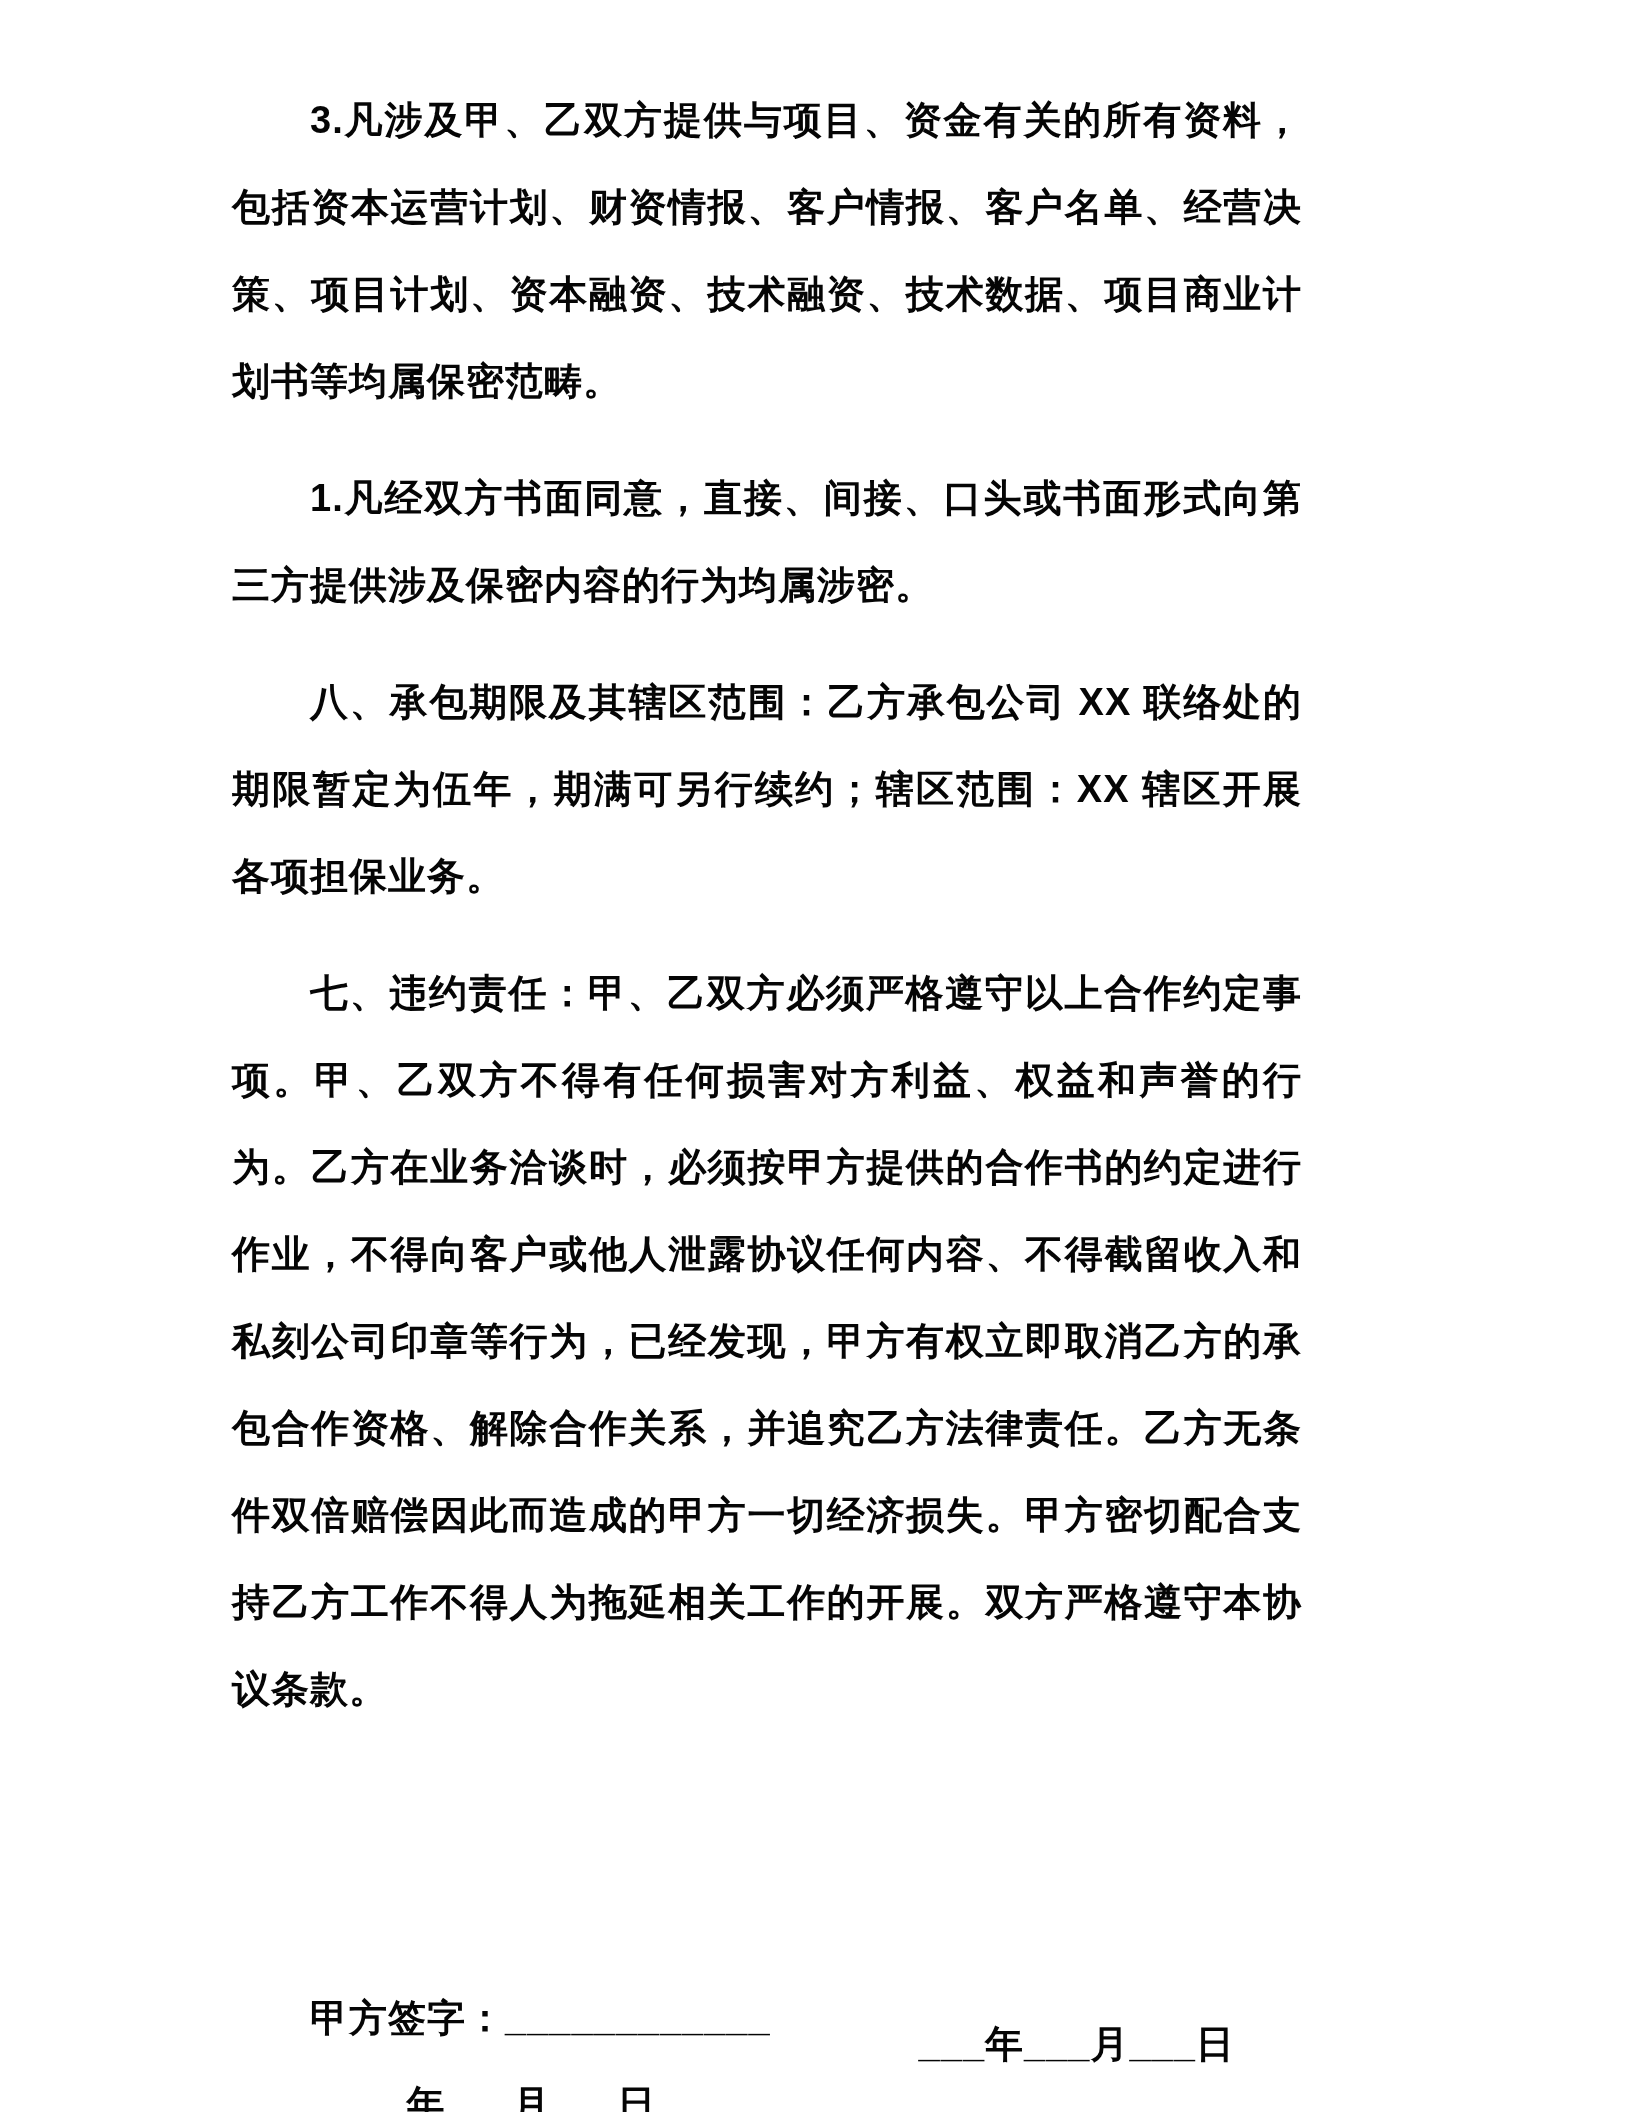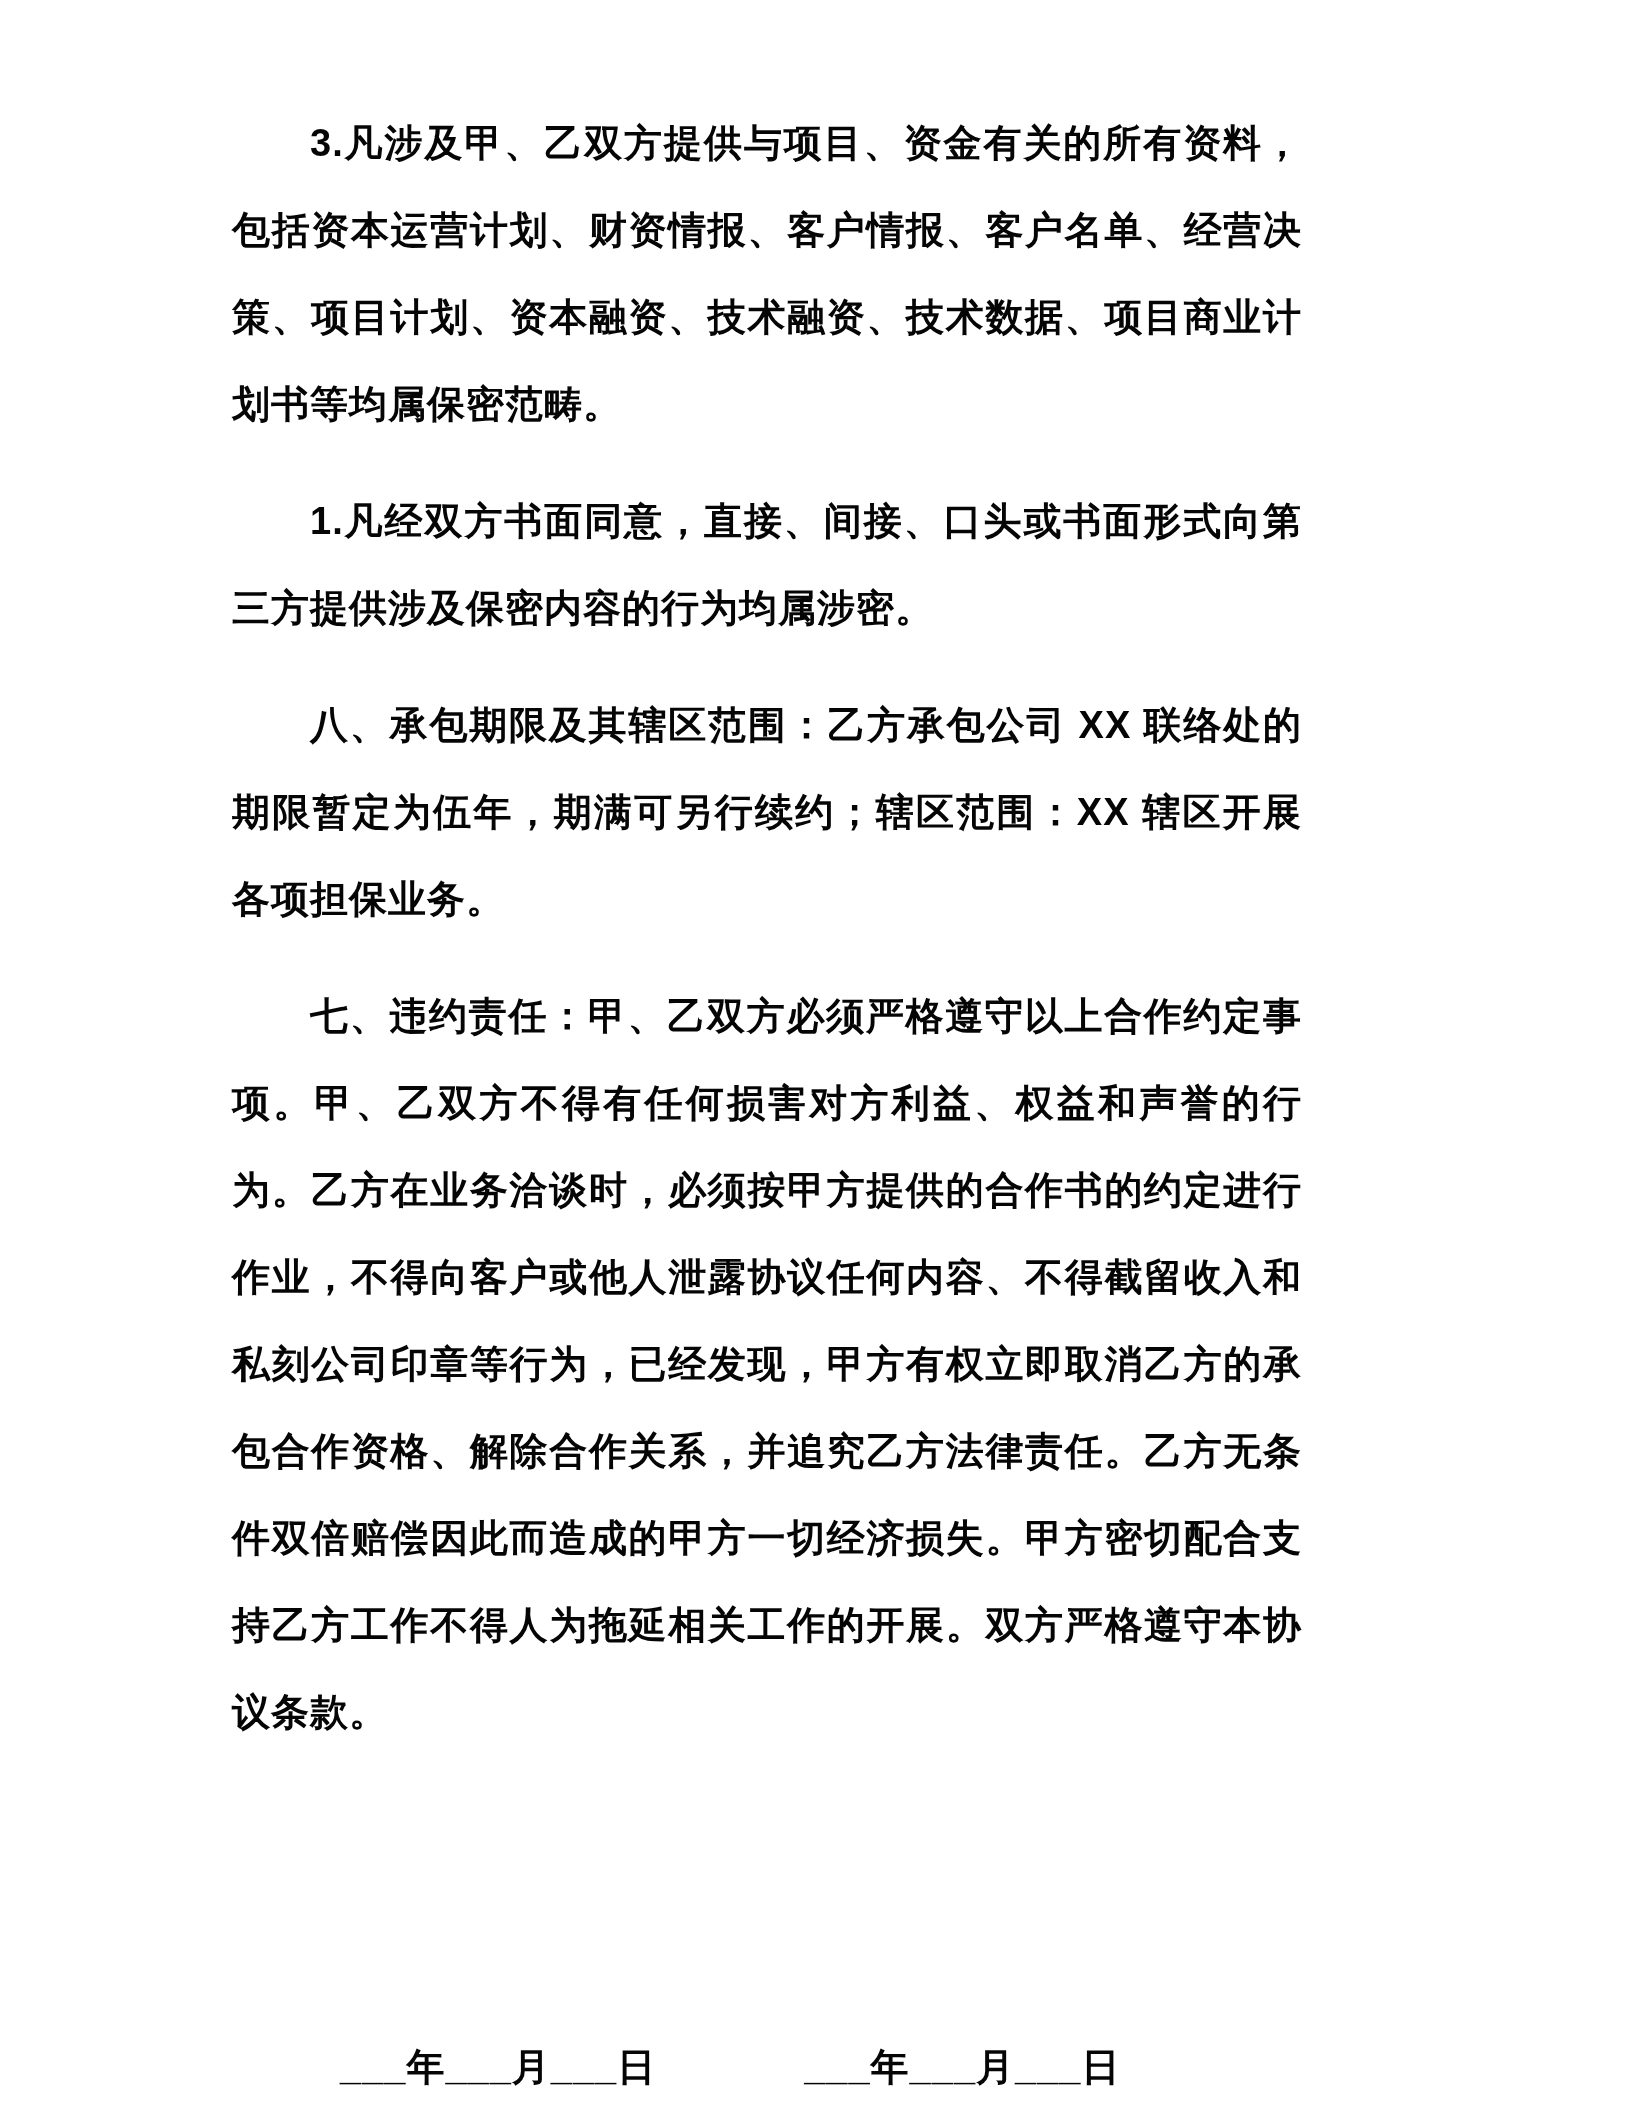--- a/index.html
+++ b/index.html
@@ -16,21 +16,21 @@
     color: #050505;
   }
   .page {
     position: absolute;
     top: 0;
     left: 0;
     width: 1554px;
     height: 2112px;
     background: #ffffff;
     box-sizing: border-box;
-    padding: 100px 252px 0 232px;
+    padding: 77px 252px 0 232px;
   }
   .para {
     font-size: 38px;
     font-weight: 700;
     line-height: 87px;
     text-indent: 78px;
     text-align: justify;
     margin: 0 0 30px 0;
     letter-spacing: 1px;
   }
@@ -72,20 +72,21 @@
 
   <p class="para">1.凡经双方书面同意，直接、间接、口头或书面形式向第三方提供涉及保密内容的行为均属涉密。</p>
 
   <p class="para">八、承包期限及其辖区范围：乙方承包公司 XX 联络处的期限暂定为伍年，期满可另行续约；辖区范围：XX 辖区开展各项担保业务。</p>
 
   <p class="para">七、违约责任：甲、乙双方必须严格遵守以上合作约定事项。甲、乙双方不得有任何损害对方利益、权益和声誉的行为。乙方在业务洽谈时，必须按甲方提供的合作书的约定进行作业，不得向客户或他人泄露协议任何内容、不得截留收入和私刻公司印章等行为，已经发现，甲方有权立即取消乙方的承包合作资格、解除合作关系，并追究乙方法律责任。乙方无条件双倍赔偿因此而造成的甲方一切经济损失。甲方密切配合支持乙方工作不得人为拖延相关工作的开展。双方严格遵守本协议条款。</p>
 
   <div class="signature-block">
 
     <div class="sign-col">
+      <div class="sign-line">甲方签字：____________</div>
       <div class="date-line">___年___月___日</div>
     </div>
 
     <div class="sign-col">
       <div class="date-line">___年___月___日</div>
     </div>
 
   </div>
 
 </div>

